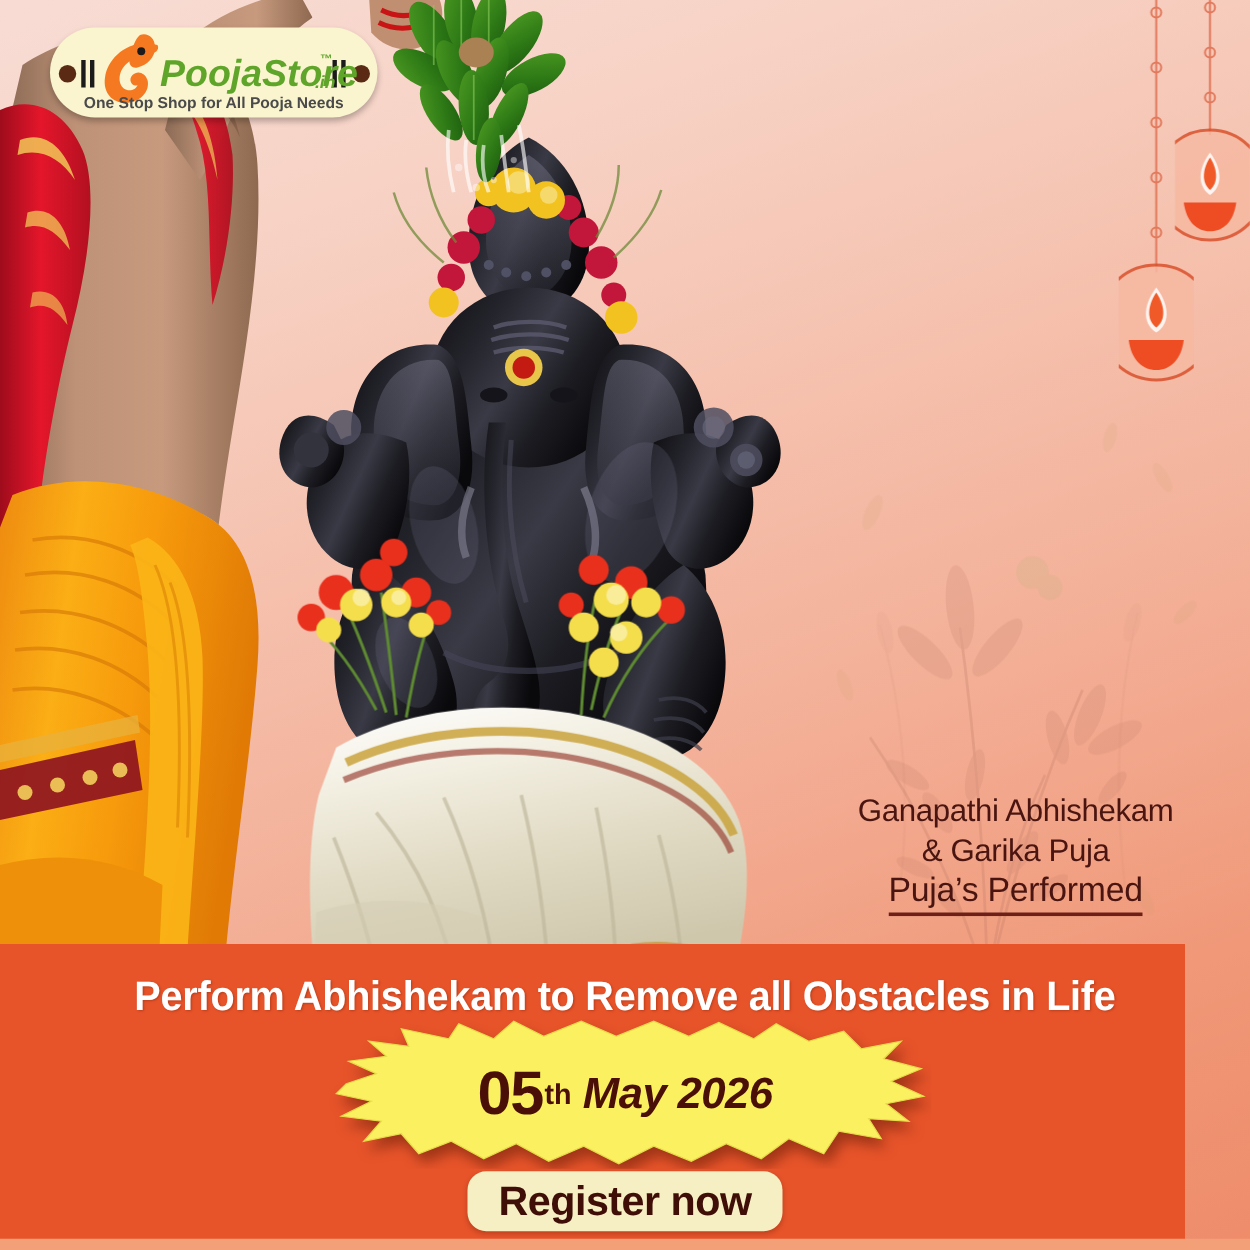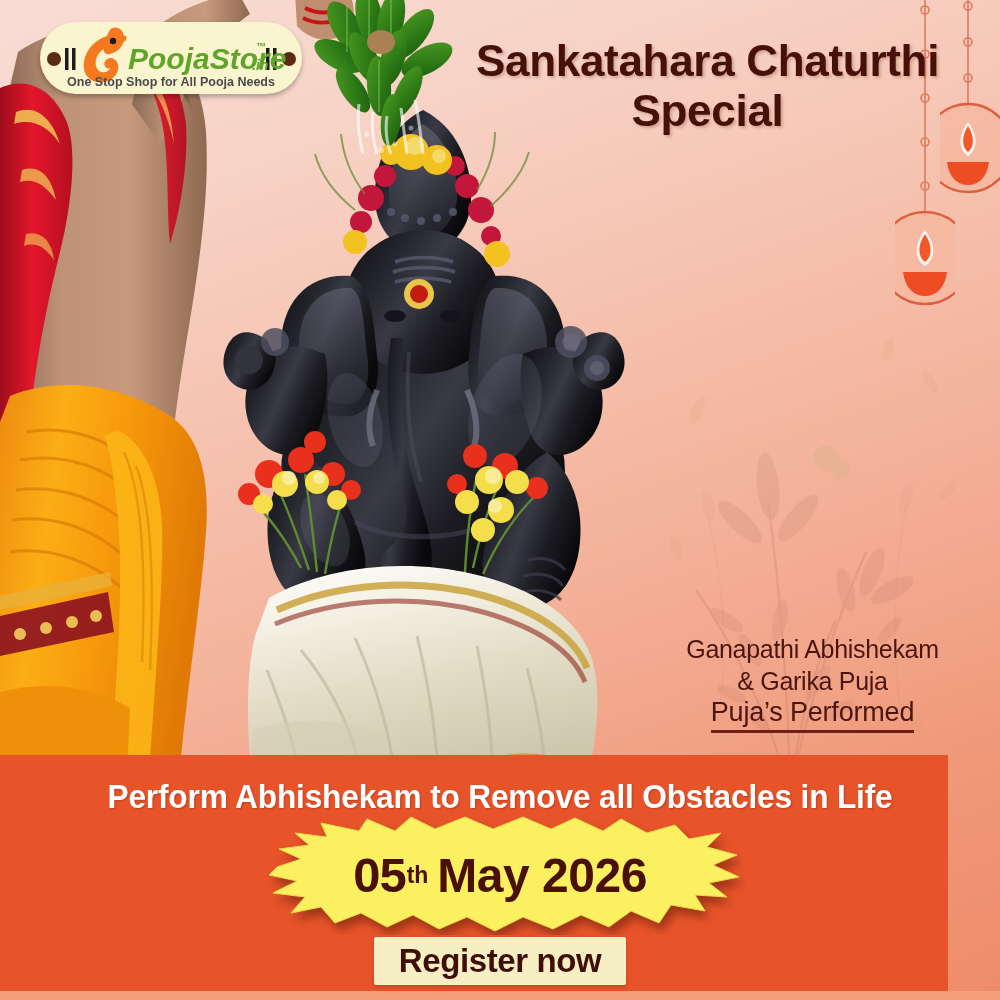--- a/index.html
+++ b/index.html
@@ -154,29 +154,29 @@
   #date-text {
     position:absolute;
     left:0; top:0; width:490px; height:120px;
     display:flex; align-items:center; justify-content:center;
     color:#4A1008;
     font-weight:bold;
     white-space:nowrap;
   }
   #date-day { font-size:49px; letter-spacing:-1px; }
   #date-sup { font-size:23px; vertical-align:super; margin-left:1px; }
-  #date-rest { font-size:48px; margin-left:9px; letter-spacing:-.5px; }
+  #date-rest { font-size:35px; margin-left:9px; letter-spacing:-.5px;font-style:italic; }
 
   
   #register-btn {
     position:absolute;
     left:374px; top:182px;
     width:252px; height:48px;
     background:#F7EFC4;
-    border-radius:2px;
+    border-radius:15px;
     box-shadow:0 2px 4px rgba(90,25,5,.3);
     display:flex; align-items:center; justify-content:center;
     color:#3F0F07;
     font-weight:bold;
     font-size:33px;
     letter-spacing:-.4px;
     cursor:pointer;
   }
 </style>
 </head>
@@ -635,24 +635,20 @@
       </g>
 
       <text x="88" y="47" font-family="Liberation Sans, sans-serif" font-size="30" font-weight="bold" font-style="italic" fill="#5FA52A">PoojaStore</text>
       <text x="216" y="28" font-family="Liberation Sans, sans-serif" font-size="10" font-weight="bold" fill="#5FA52A">™</text>
       <text x="212" y="48" font-family="Liberation Sans, sans-serif" font-size="14" font-weight="bold" font-style="italic" fill="#5FA52A">.in</text>
 
       <text x="131" y="64" text-anchor="middle" font-family="Liberation Sans, sans-serif" font-size="12.5" font-weight="bold" fill="#4A4A4A">One Stop Shop for All Pooja Needs</text>
     </svg>
   </div>
 
-  <div id="headline">
-    <span>Sankatahara Chaturthi</span>
-    <span class="l2">Special</span>
-  </div>
 
   <div id="puja-block">
     <div id="puja-lines">
       <div>Ganapathi Abhishekam</div>
       <div>&amp; Garika Puja</div>
     </div>
     <div>
       <span id="puja-title">Puja’s Performed</span>
     </div>
   </div>

